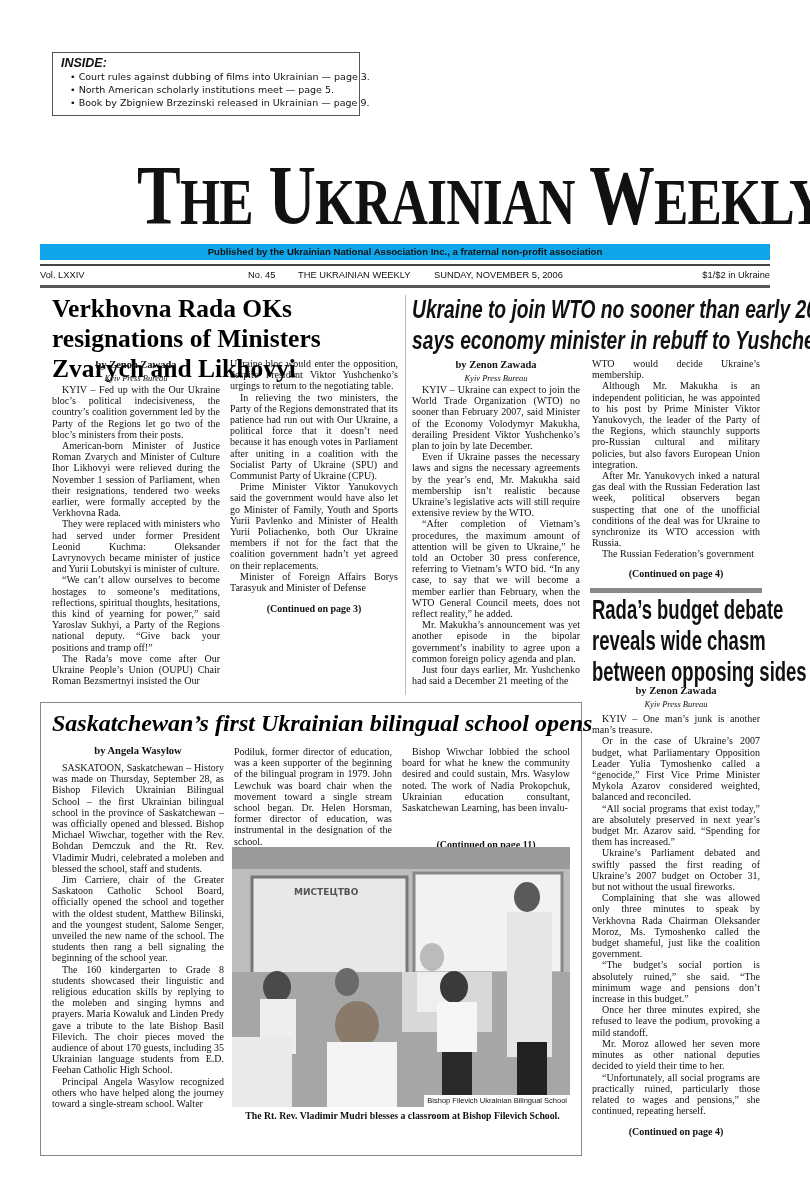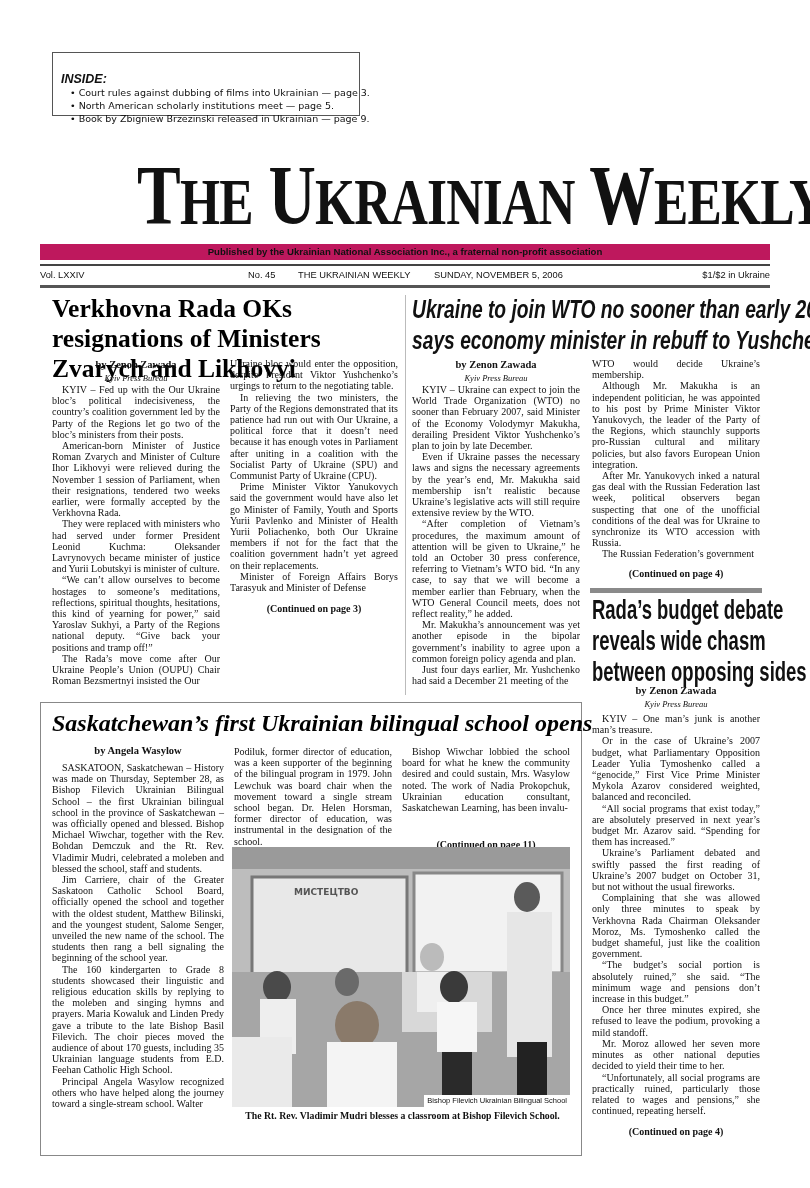--- a/index.html
+++ b/index.html
@@ -1,30 +1,30 @@
 <!DOCTYPE html>
 <html><head>
 <meta charset="utf-8">
 <style>
   html, body { margin: 0; padding: 0; background: #ffffff; }
   body { width: 810px; height: 1188px; position: relative; overflow: hidden; color: #111; }
   .abs { position: absolute; }
 
   
-  #inside { left: 52px; top: 52px; width: 308px; height: 64px; border: 1.5px solid #555; padding: 20px 8px; box-sizing: border-box; }
+  #inside { left: 52px; top: 52px; width: 308px; height: 64px; border: 1.5px solid #555; padding: 4px 8px; box-sizing: border-box; }
   #inside .title { font-family: "Liberation Sans", sans-serif; font-weight: bold; font-style: italic; font-size: 12.5px; line-height: 13px; }
   #inside ul { list-style: none; margin: 0; padding: 0 0 0 9px; }
   #inside li { font-family: "DejaVu Sans", sans-serif; font-size: 9.5px; line-height: 13px; white-space: nowrap; }
   #inside li::before { content: "\2022  "; }
 
   
   #masthead { left: 40px; top: 150px; width: 730px; height: 92px; text-align: center; font-family: "Liberation Serif", serif; font-weight: bold; color: #111; white-space: nowrap; }
   #masthead .big { font-size: 84px; line-height: 92px; display: inline-block; transform: scaleX(0.78); transform-origin: center; letter-spacing: -1px; }
   #masthead .sm { font-size: 66px; }
-  #pubbar { left: 40px; top: 244px; width: 730px; height: 16px; background: #be185d; text-align: center; font-family: "Liberation Sans", sans-serif; font-weight: bold; font-size: 9.6px; line-height: 16px; }
+  #pubbar { left: 40px; top: 244px; width: 730px; height: 16px; background: #0ea5e9; text-align: center; font-family: "Liberation Sans", sans-serif; font-weight: bold; font-size: 9.6px; line-height: 16px; }
   #rule-top { left: 40px; top: 264px; width: 730px; height: 2px; background: #444; }
   #dateline { left: 40px; top: 268px; width: 730px; height: 14px; font-family: "Liberation Sans", sans-serif; font-size: 9.3px; line-height: 14px; }
   #dateline span { position: absolute; top: 0; white-space: nowrap; }
   #rule-bot { left: 40px; top: 285px; width: 730px; height: 3px; background: #555; }
 
   
   .hl-serif { font-family: "Liberation Serif", serif; font-weight: bold; color: #000000; }
   .hl-cond { font-family: "Liberation Sans", sans-serif; font-weight: bold; color: #111; transform-origin: left top; white-space: nowrap; }
 
   .byline { font-family: "Liberation Serif", serif; font-weight: bold; font-size: 10.5px; text-align: center; line-height: 14px; }

